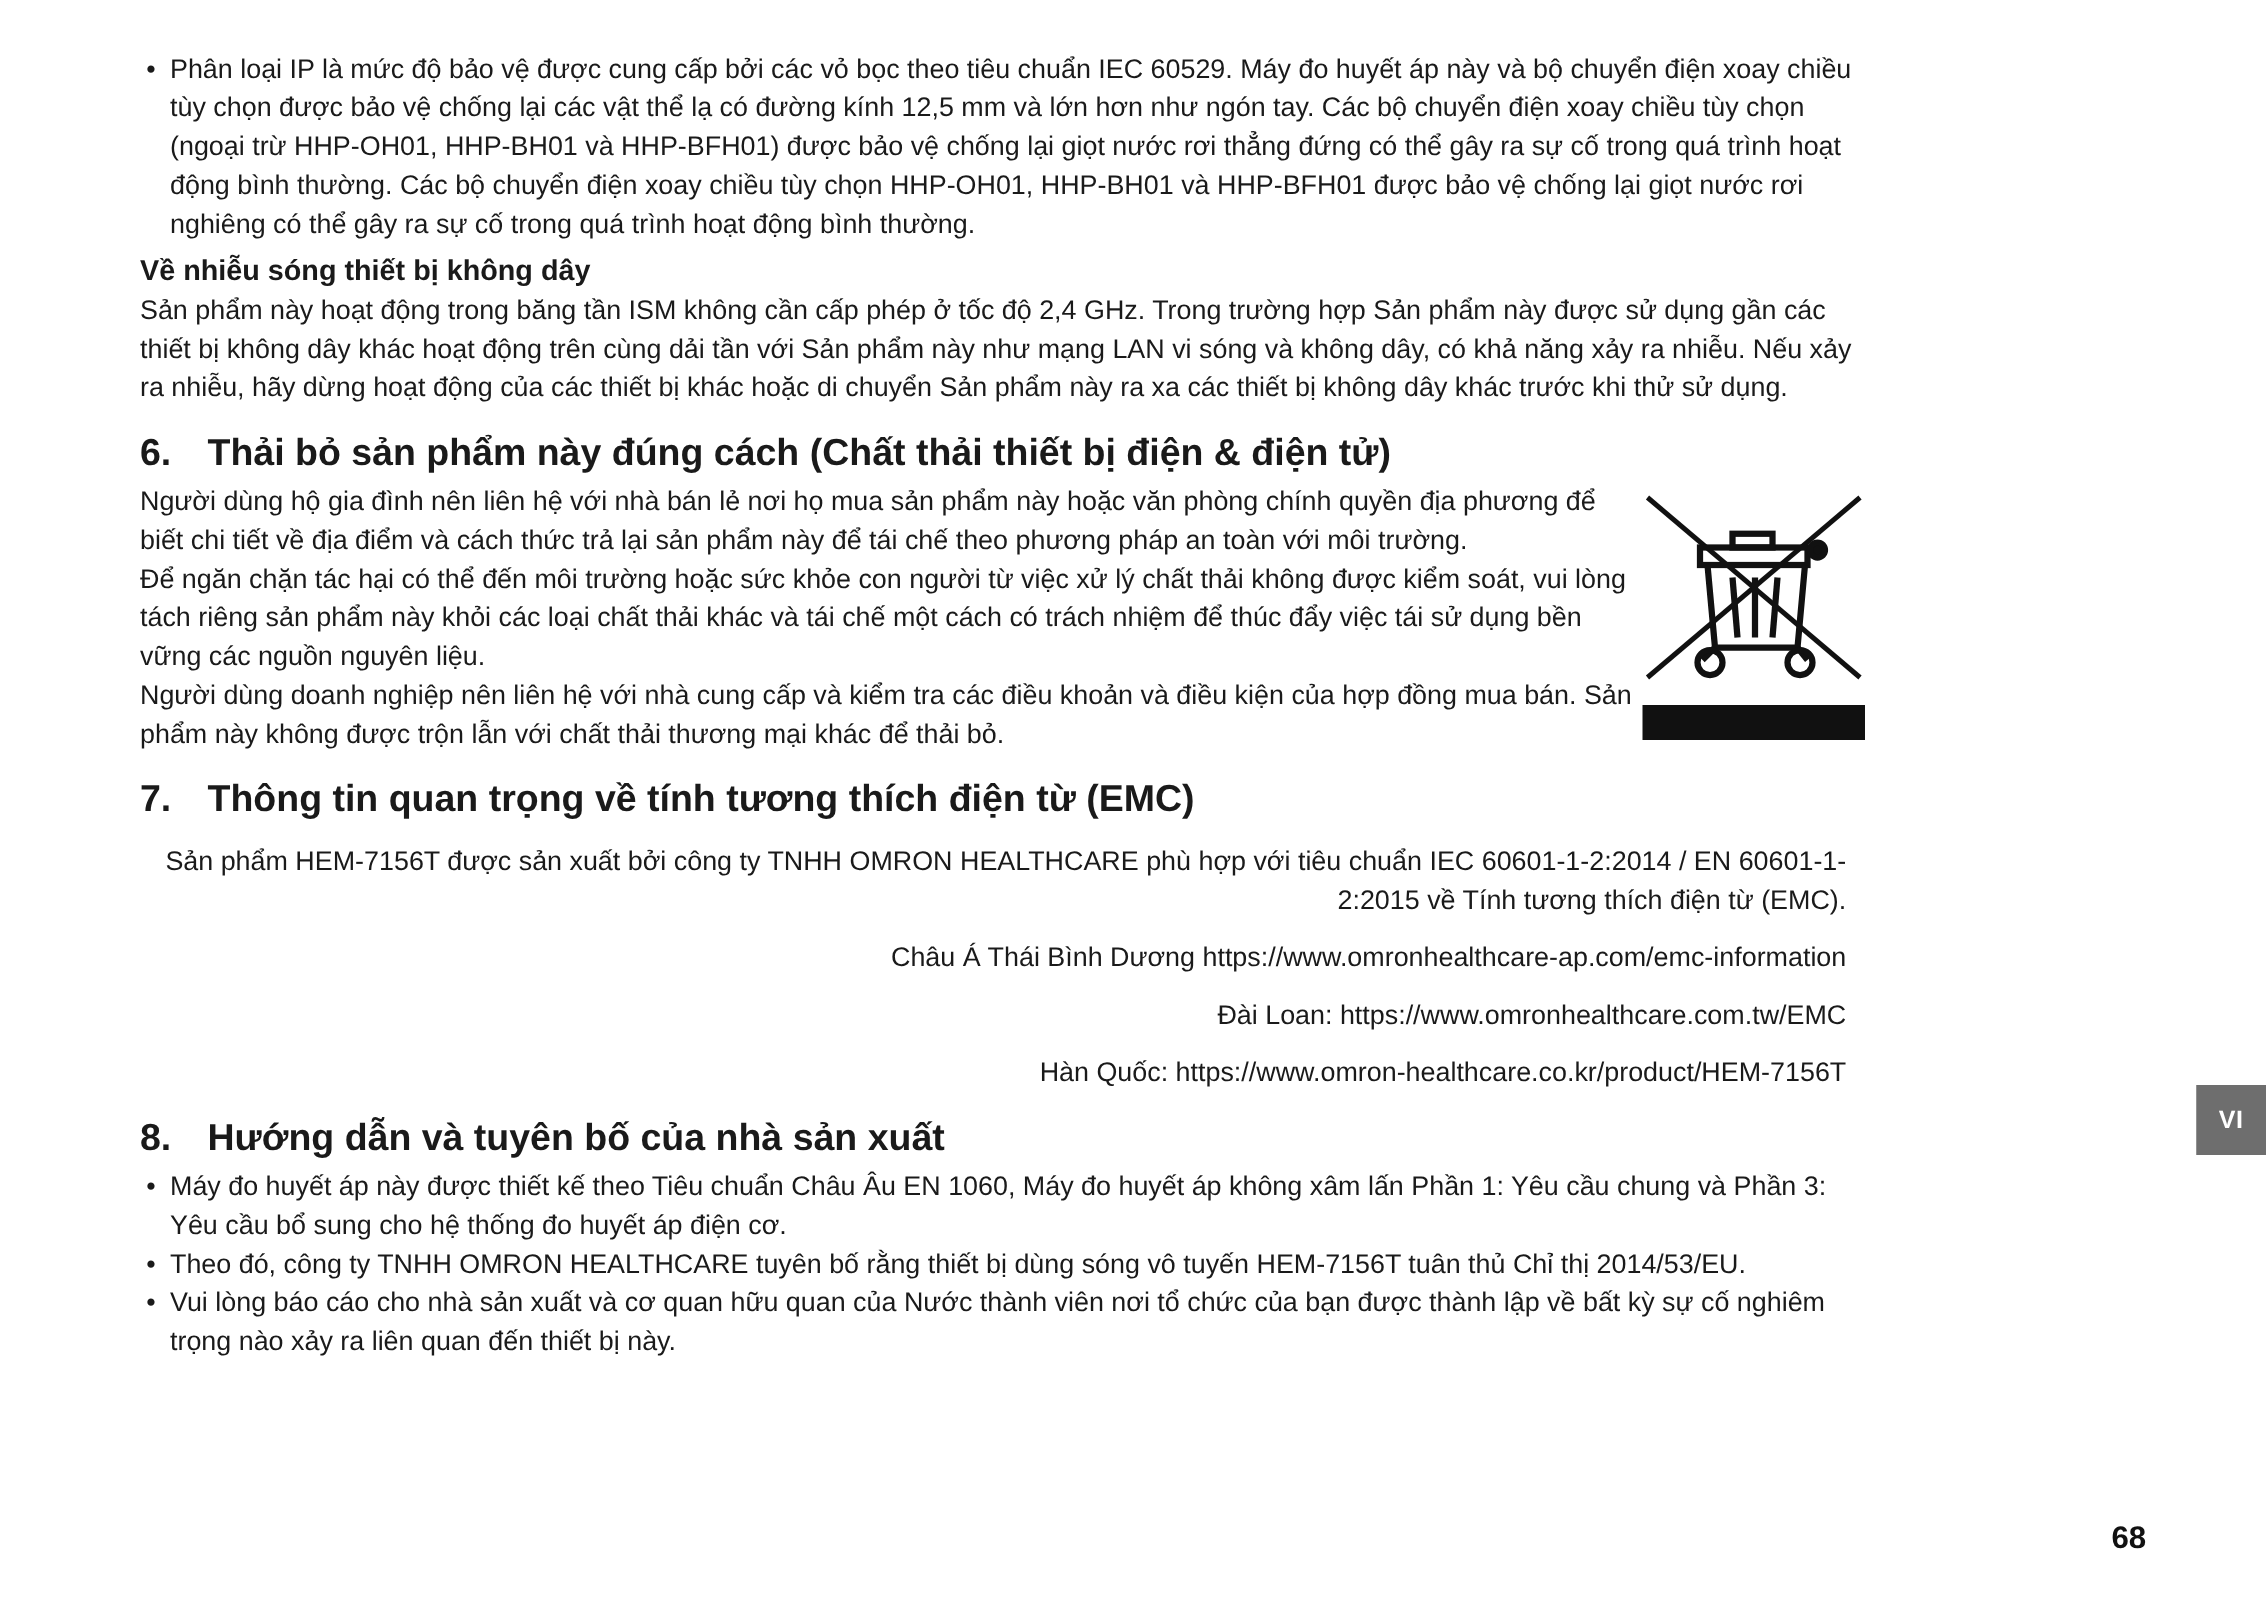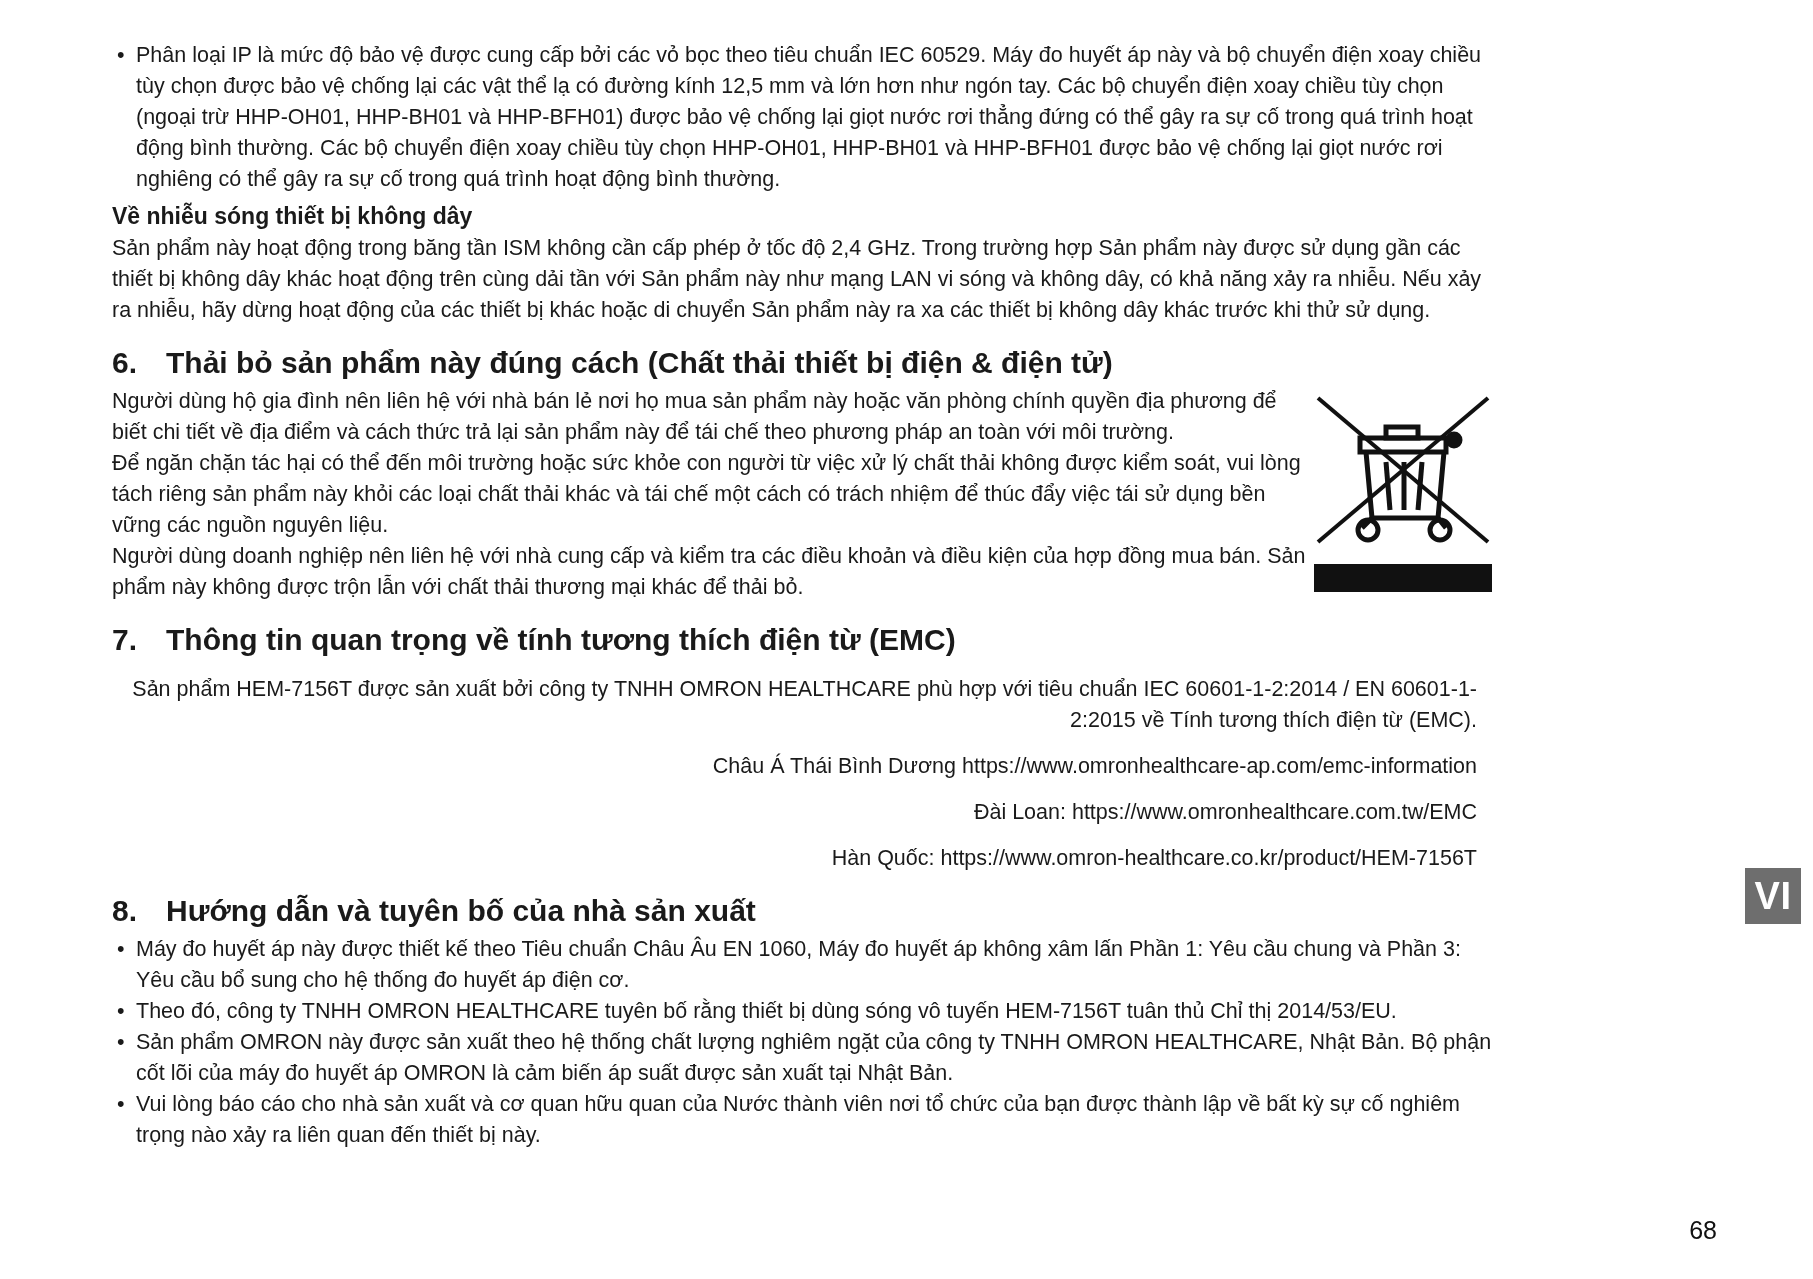--- a/index.html
+++ b/index.html
@@ -98,39 +98,39 @@
   }
   .emc-lines .para {
     margin: 15px;
     text-align: right;
   }
   .sec8-list li {
     margin-bottom: 0;
   }
   .lang-badge {
     position: absolute;
-    right: 12px;
+    right: 0;
     top: 868px;
     width: 56px;
     height: 56px;
     background: #6e6e6e;
     color: #ffffff;
-    font-size: 38px;
+    font-size: 20px;
     font-weight: bold;
     display: flex;
     align-items: center;
     justify-content: center;
     letter-spacing: 0.5px;
   }
   .page-number {
     position: absolute;
     right: 96px;
     bottom: 34px;
     font-size: 25px;
-    font-weight: normal;
+    font-weight: bold;
     color: #111111;
   }
 </style>
 </head>
 <body>
 
 <div class="page">
   <div class="content">
 
     <ul class="bullet-list">
@@ -188,21 +188,20 @@
       <p class="para">Hàn Quốc: https://www.omron-healthcare.co.kr/product/HEM-7156T</p>
     </div>
 
     <div class="section-heading">
       <span class="num">8.</span>
       <span class="txt">Hướng dẫn và tuyên bố của nhà sản xuất</span>
     </div>
     <ul class="bullet-list sec8-list">
       <li>Máy đo huyết áp này được thiết kế theo Tiêu chuẩn Châu Âu EN 1060, Máy đo huyết áp không xâm lấn Phần 1: Yêu cầu chung và Phần 3: Yêu cầu bổ sung cho hệ thống đo huyết áp điện cơ.</li>
       <li>Theo đó, công ty TNHH OMRON HEALTHCARE tuyên bố rằng thiết bị dùng sóng vô tuyến HEM-7156T tuân thủ Chỉ thị 2014/53/EU.</li>
-      <li>Sản phẩm OMRON này được sản xuất theo hệ thống chất lượng nghiêm ngặt của công ty TNHH OMRON HEALTHCARE, Nhật Bản. Bộ phận cốt lõi của máy đo huyết áp OMRON là cảm biến áp suất được sản xuất tại Nhật Bản.</li>
       <li>Vui lòng báo cáo cho nhà sản xuất và cơ quan hữu quan của Nước thành viên nơi tổ chức của bạn được thành lập về bất kỳ sự cố nghiêm trọng nào xảy ra liên quan đến thiết bị này.</li>
     </ul>
 
   </div>
 
   <div class="lang-badge">VI</div>
   <div class="page-number">68</div>
 </div>
 
 </body></html>

